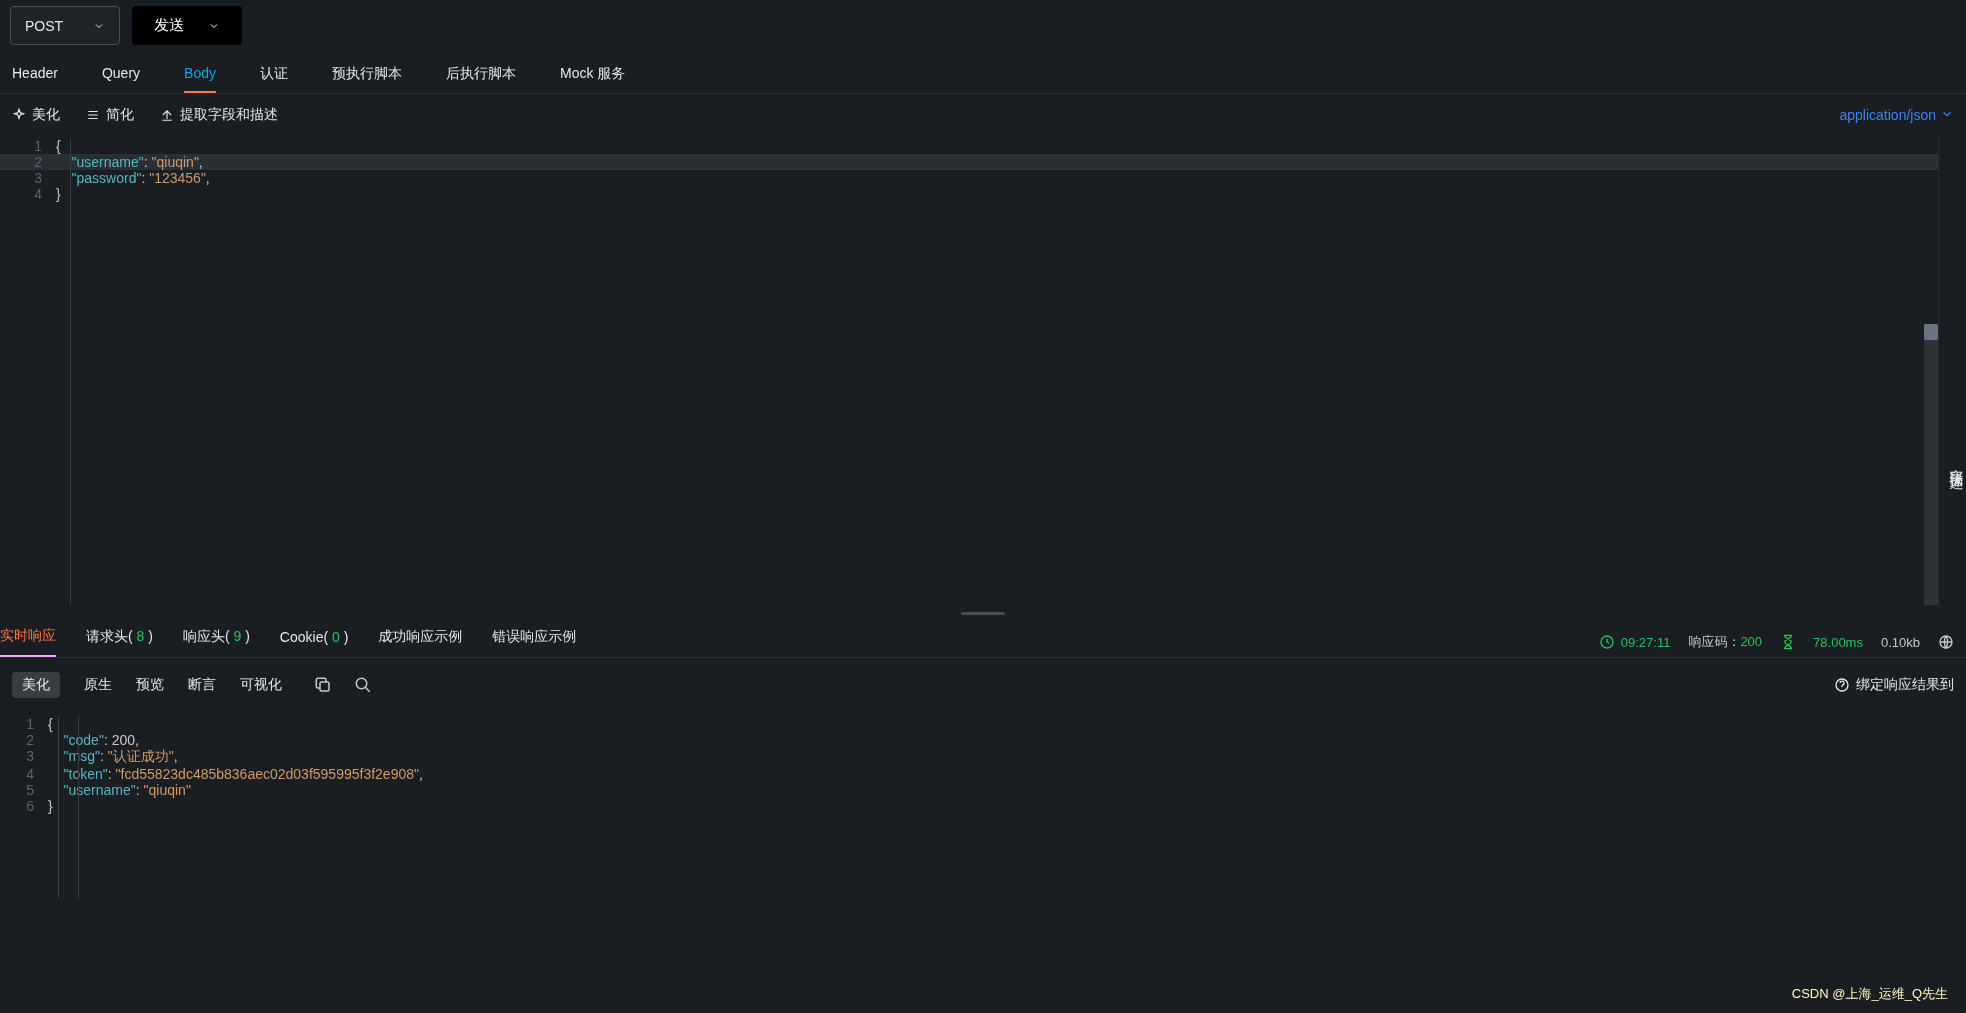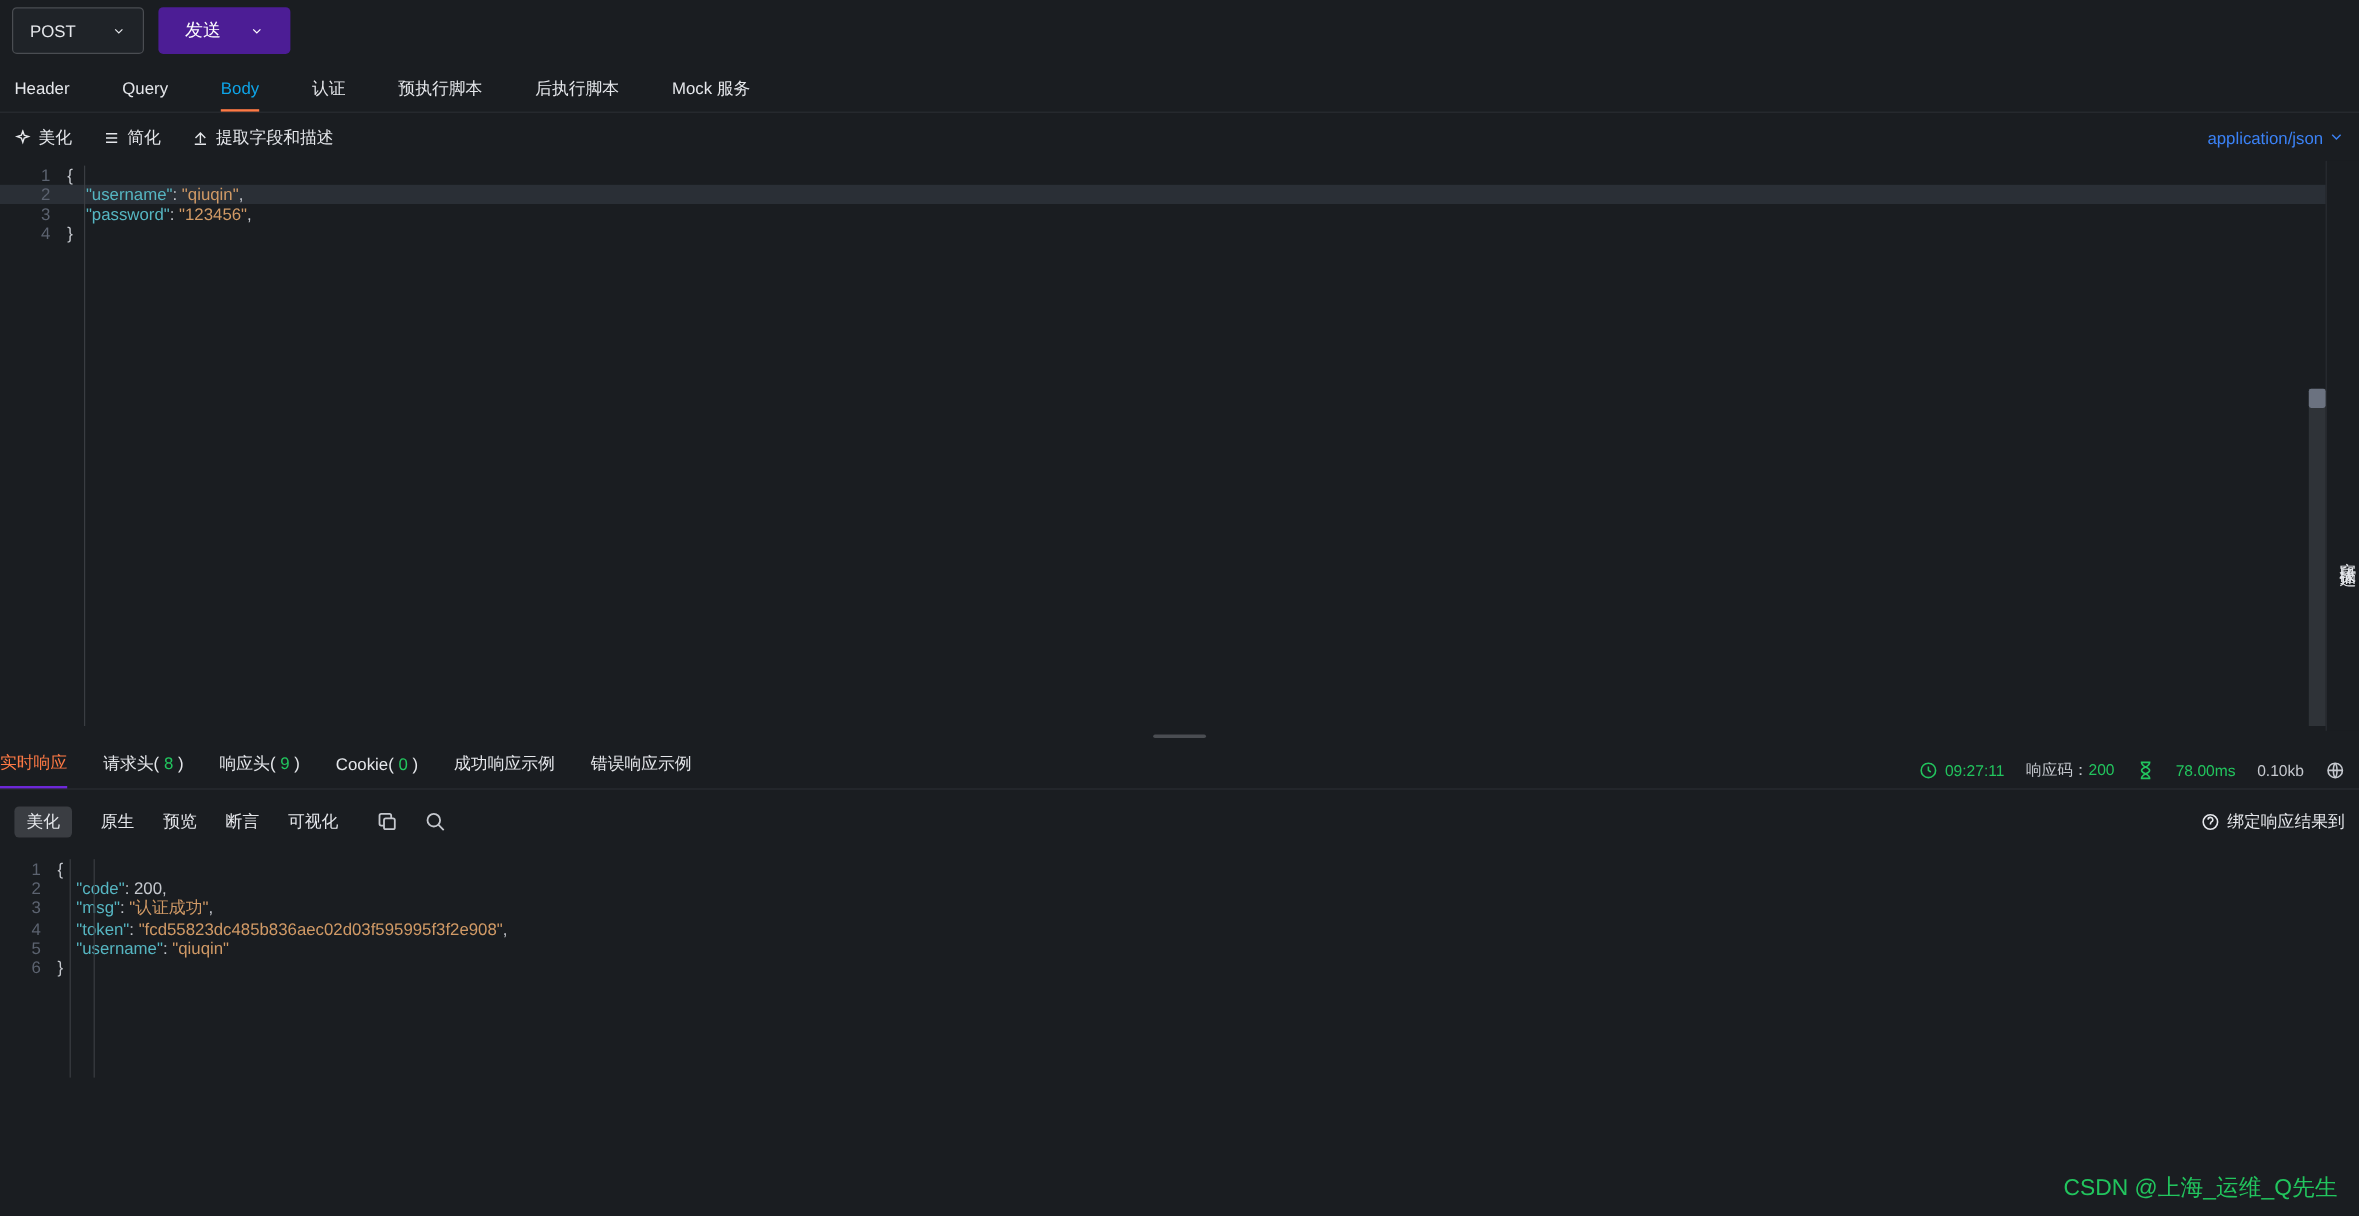--- a/index.html
+++ b/index.html
@@ -2,21 +2,21 @@
 <html><head>
 <meta charset="utf-8">
 <style>
 * { margin: 0; padding: 0; box-sizing: border-box; font-family: -apple-system, "Microsoft YaHei", sans-serif; }
 body { background: #1a1d21; color: #c5c8ce; width: 1966px; height: 1013px; overflow: hidden; font-size: 14px; }
 
 .top-bar { display: flex; padding: 6px 10px; gap: 12px; }
 .method-select { display: flex; align-items: center; background: #1f2328; border: 1px solid #4a4d52; border-radius: 4px; padding: 8px 14px; gap: 30px; cursor: pointer; color: #e5e7eb; font-weight: 500; }
 .method-select svg { width: 12px; height: 12px; }
 .url-input { flex: 1; background: #1f2328; border: 1px solid #32363b; border-radius: 4px; padding: 10px 14px; color: #e5e7eb; font-size: 15px; }
-.send-btn { display: flex; align-items: center; gap: 24px; background: #4c1d95; color: #fff; border-radius: 4px; padding: 10px 22px; font-size: 15px; cursor: pointer; }
+.send-btn { display: flex; align-items: center; gap: 24px; background: #000000; color: #fff; border-radius: 4px; padding: 10px 22px; font-size: 15px; cursor: pointer; }
 .send-btn svg { width: 12px; height: 12px; }
 
 .req-tabs { display: flex; gap: 44px; padding: 14px 12px 0 12px; border-bottom: 1px solid #2a2d32; }
 .req-tab { color: #e5e7eb; padding-bottom: 10px; cursor: pointer; }
 .req-tab.active { color: #0ea5e9; border-bottom: 2px solid #ff7a45; }
 
 .body-toolbar { display: flex; align-items: center; padding: 12px 12px 10px 12px; gap: 26px; }
 .body-toolbar .tool { display: flex; align-items: center; gap: 6px; color: #e5e7eb; cursor: pointer; }
 .body-toolbar .right { margin-left: auto; color: #3b82f6; display: flex; align-items: flex-start; gap: 4px; cursor: pointer; }
 .body-toolbar svg { width: 14px; height: 14px; }
@@ -36,21 +36,21 @@
 
 .side-col { width: 28px; background: #1a1d21; border-left: 1px solid #2a2d32; display: flex; flex-direction: column; align-items: center; padding-top: 180px; color: #e5e7eb; font-size: 14px; writing-mode: vertical-rl; letter-spacing: 2px; }
 .scroll-gutter { width: 14px; background: #2f3338; position: absolute; right: 28px; top: 190px; bottom: 4px; }
 .scroll-thumb { position: absolute; right:0; left:0; top:0; height: 16px; background: #6b7280; border-radius: 2px; }
 
 .split-handle { height: 8px; display:flex; justify-content:center; align-items:center; cursor: row-resize; }
 .split-handle .bar { width: 44px; height: 3px; background: #4a4d52; border-radius: 2px; }
 
 .resp-tabs { display: flex; align-items: center; gap: 30px; padding: 10px 12px 0 0; border-bottom: 1px solid #2a2d32; }
 .resp-tab { color: #e5e7eb; padding-bottom: 10px; cursor: pointer; }
-.resp-tab.active { color: #ff7a45; border-bottom: 2px solid #6d28d9; }
+.resp-tab.active { color: #ff7a45; border-bottom: 2px solid #f0abfc; }
 .badge-green { color: #22c55e; }
 .resp-tabs .right { margin-left: auto; display: flex; align-items: center; gap: 18px; color: #c5c8ce; font-size: 13px; }
 .resp-tabs .right .time svg, .resp-tabs .right .hourglass svg, .resp-tabs .right .globe svg { width: 16px; height: 16px; vertical-align: middle; }
 .resp-tabs .right .time { color: #22c55e; display: flex; align-items: center; gap: 6px; }
 .resp-tabs .right .hourglass { color: #22c55e; display: flex; align-items: center; gap: 17px; }
 
 .view-tabs { display: flex; align-items: center; gap: 24px; padding: 14px 12px; }
 .view-tab { color: #e5e7eb; cursor: pointer; }
 .view-tab.active { background: #3a3d42; border-radius: 4px; padding: 4px 10px; }
 .view-tabs .icons { display: flex; gap: 22px; align-items: center; margin-left: 8px; }
@@ -58,21 +58,21 @@
 .view-tabs .right { margin-left: auto; display: flex; align-items: center; gap: 6px; color: #e5e7eb; cursor: pointer; }
 .view-tabs .right svg { width: 16px; height: 16px; }
 
 .resp-editor { font-family: Consolas, Monaco, monospace; font-size: 14px; padding: 4px 0; position: relative; height: 190px; }
 .resp-editor .line { display: flex; }
 .resp-editor .ln { width: 48px; text-align: right; color: #5c6370; padding-right: 14px; user-select: none; }
 .resp-editor .code { flex: 1; white-space: pre; }
 .resp-editor .gutter-line { position: absolute; left: 58px; top: 4px; bottom: 4px; width: 1px; background: #3a3d42; }
 .resp-editor .gutter-line2 { position: absolute; left: 78px; top: 4px; bottom: 4px; width: 1px; background: #3a3d42; }
 
-.footer { position: absolute; right: 18px; bottom: 10px; color: #22c55e; font-size: 19px; }
+.footer { position: absolute; right: 18px; bottom: 10px; color: #fef9c3; font-size: 13px; }
 
 .icon { stroke: currentColor; fill: none; stroke-width: 2; }
 </style>
 </head>
 <body>
 
 <div class="top-bar">
   <div class="method-select">
     <span>POST</span>
     <svg class="icon" viewBox="0 0 24 24">

